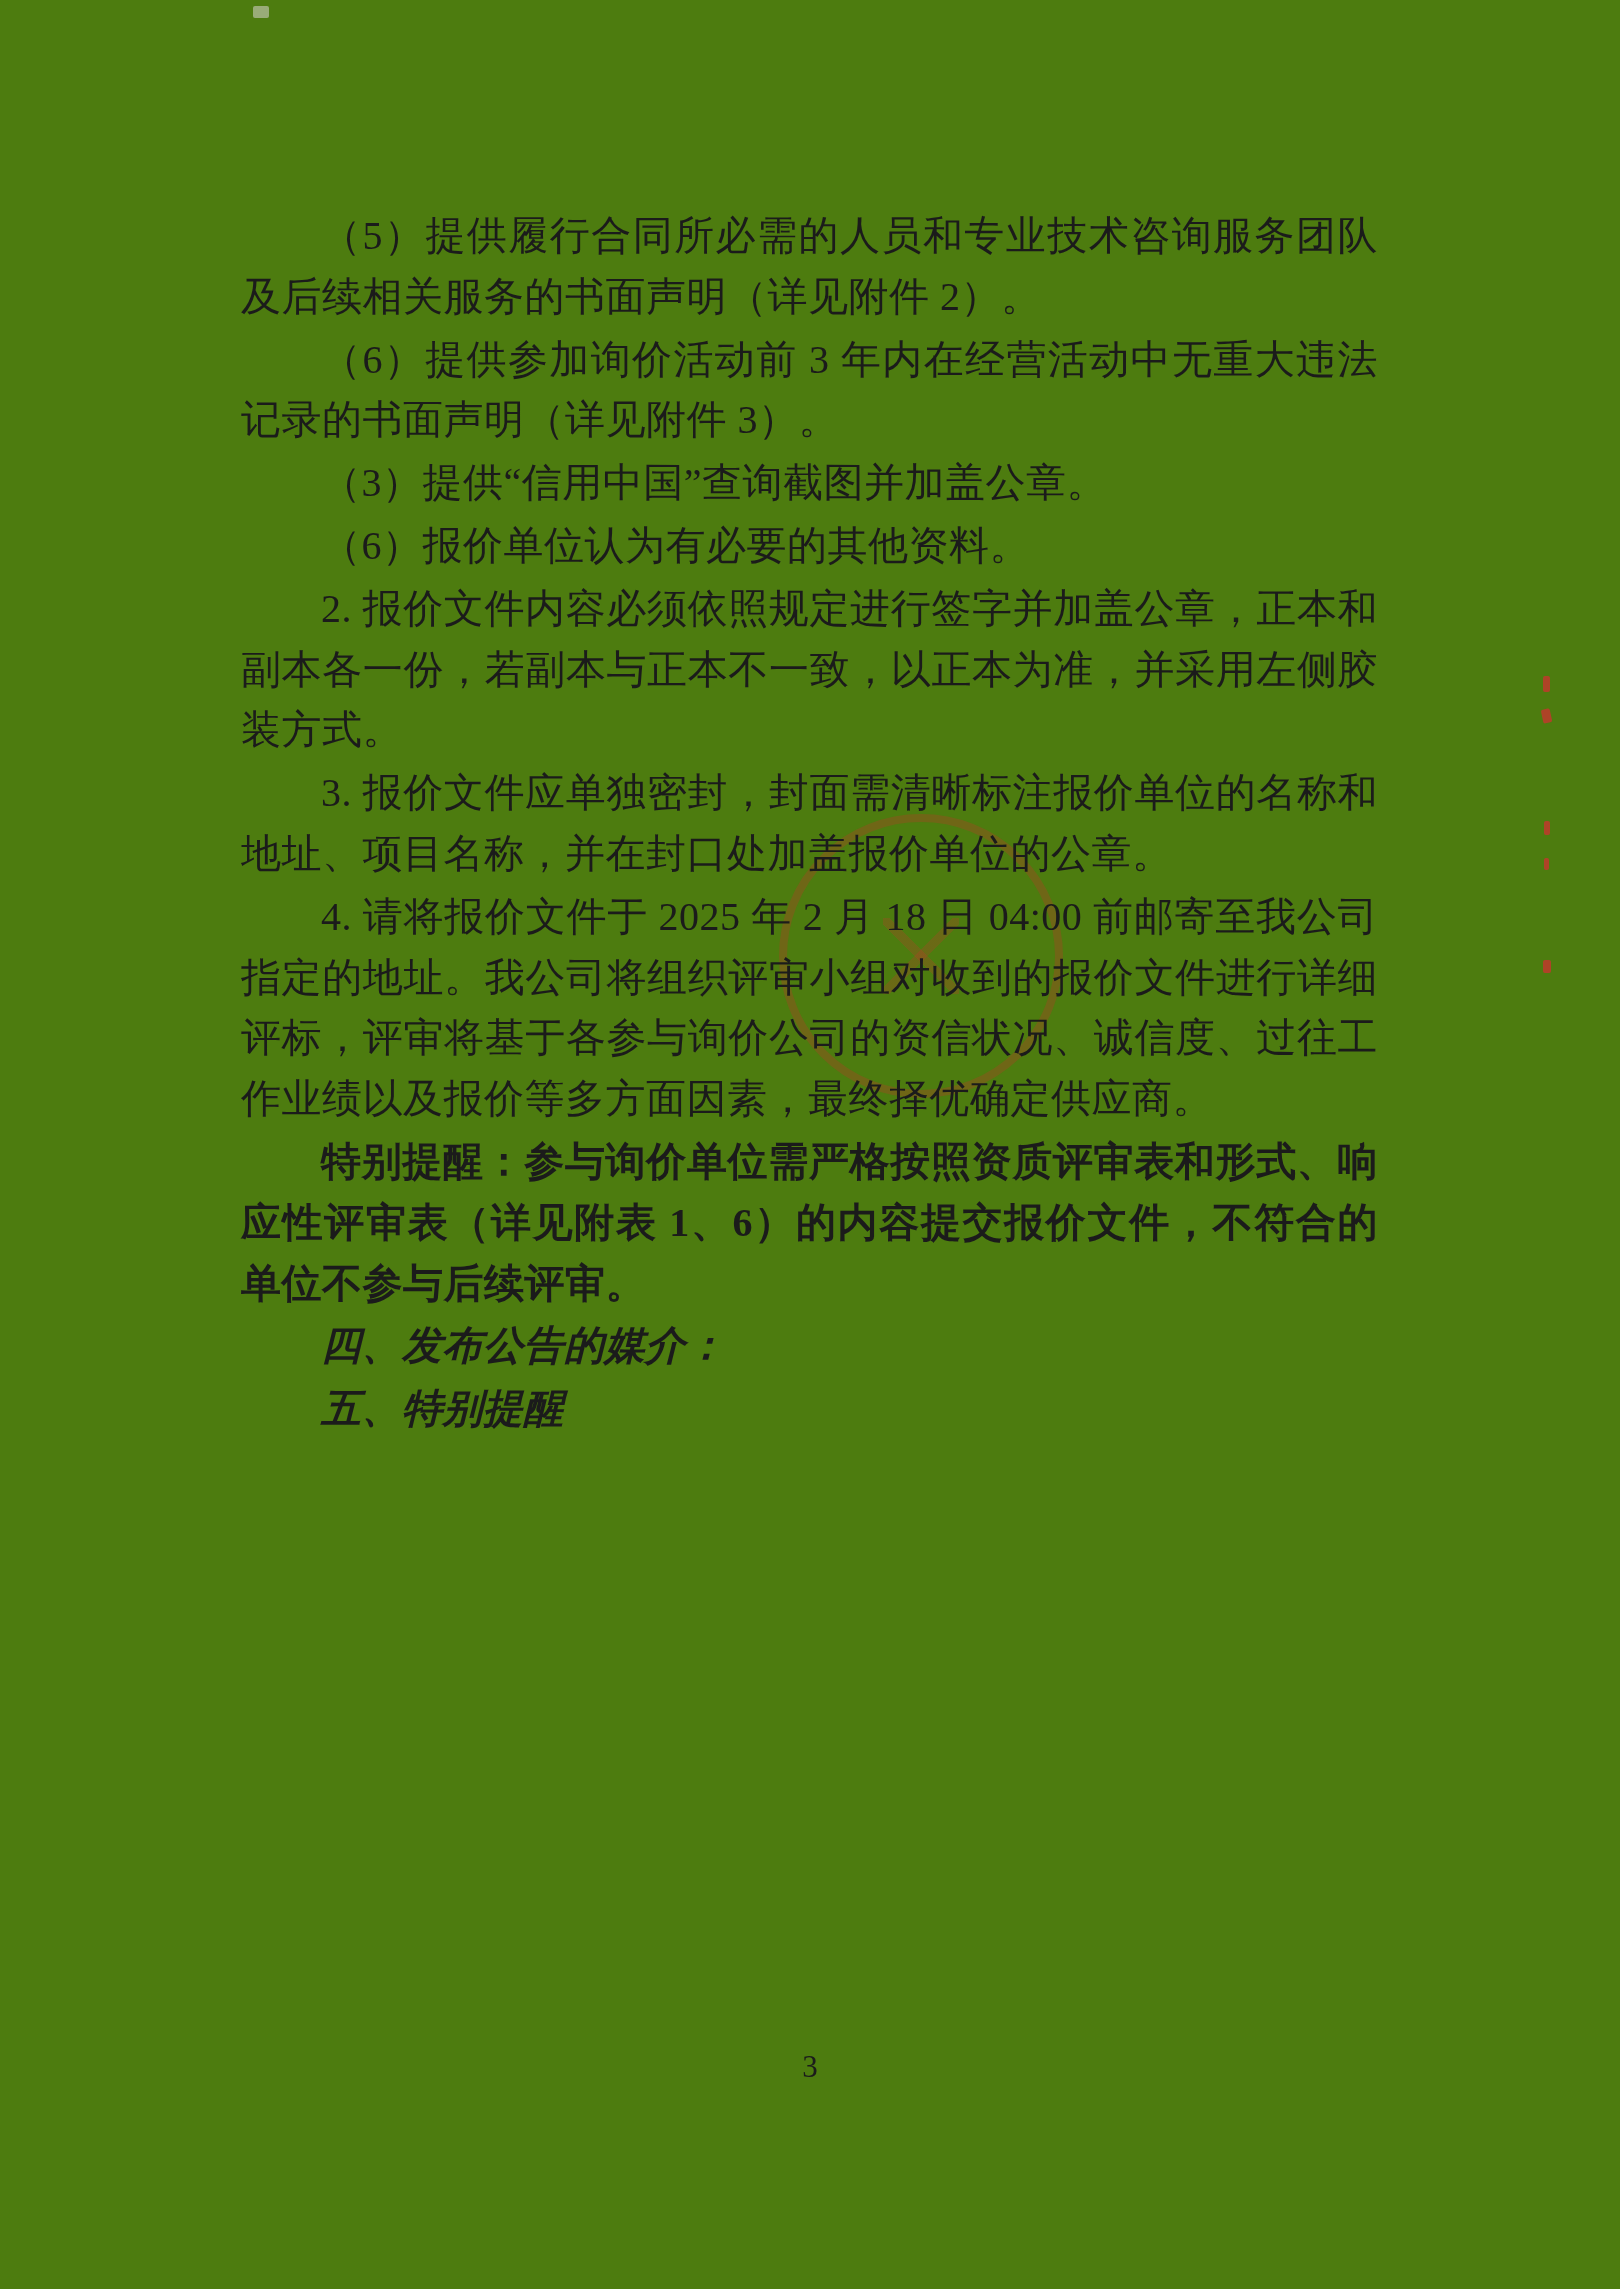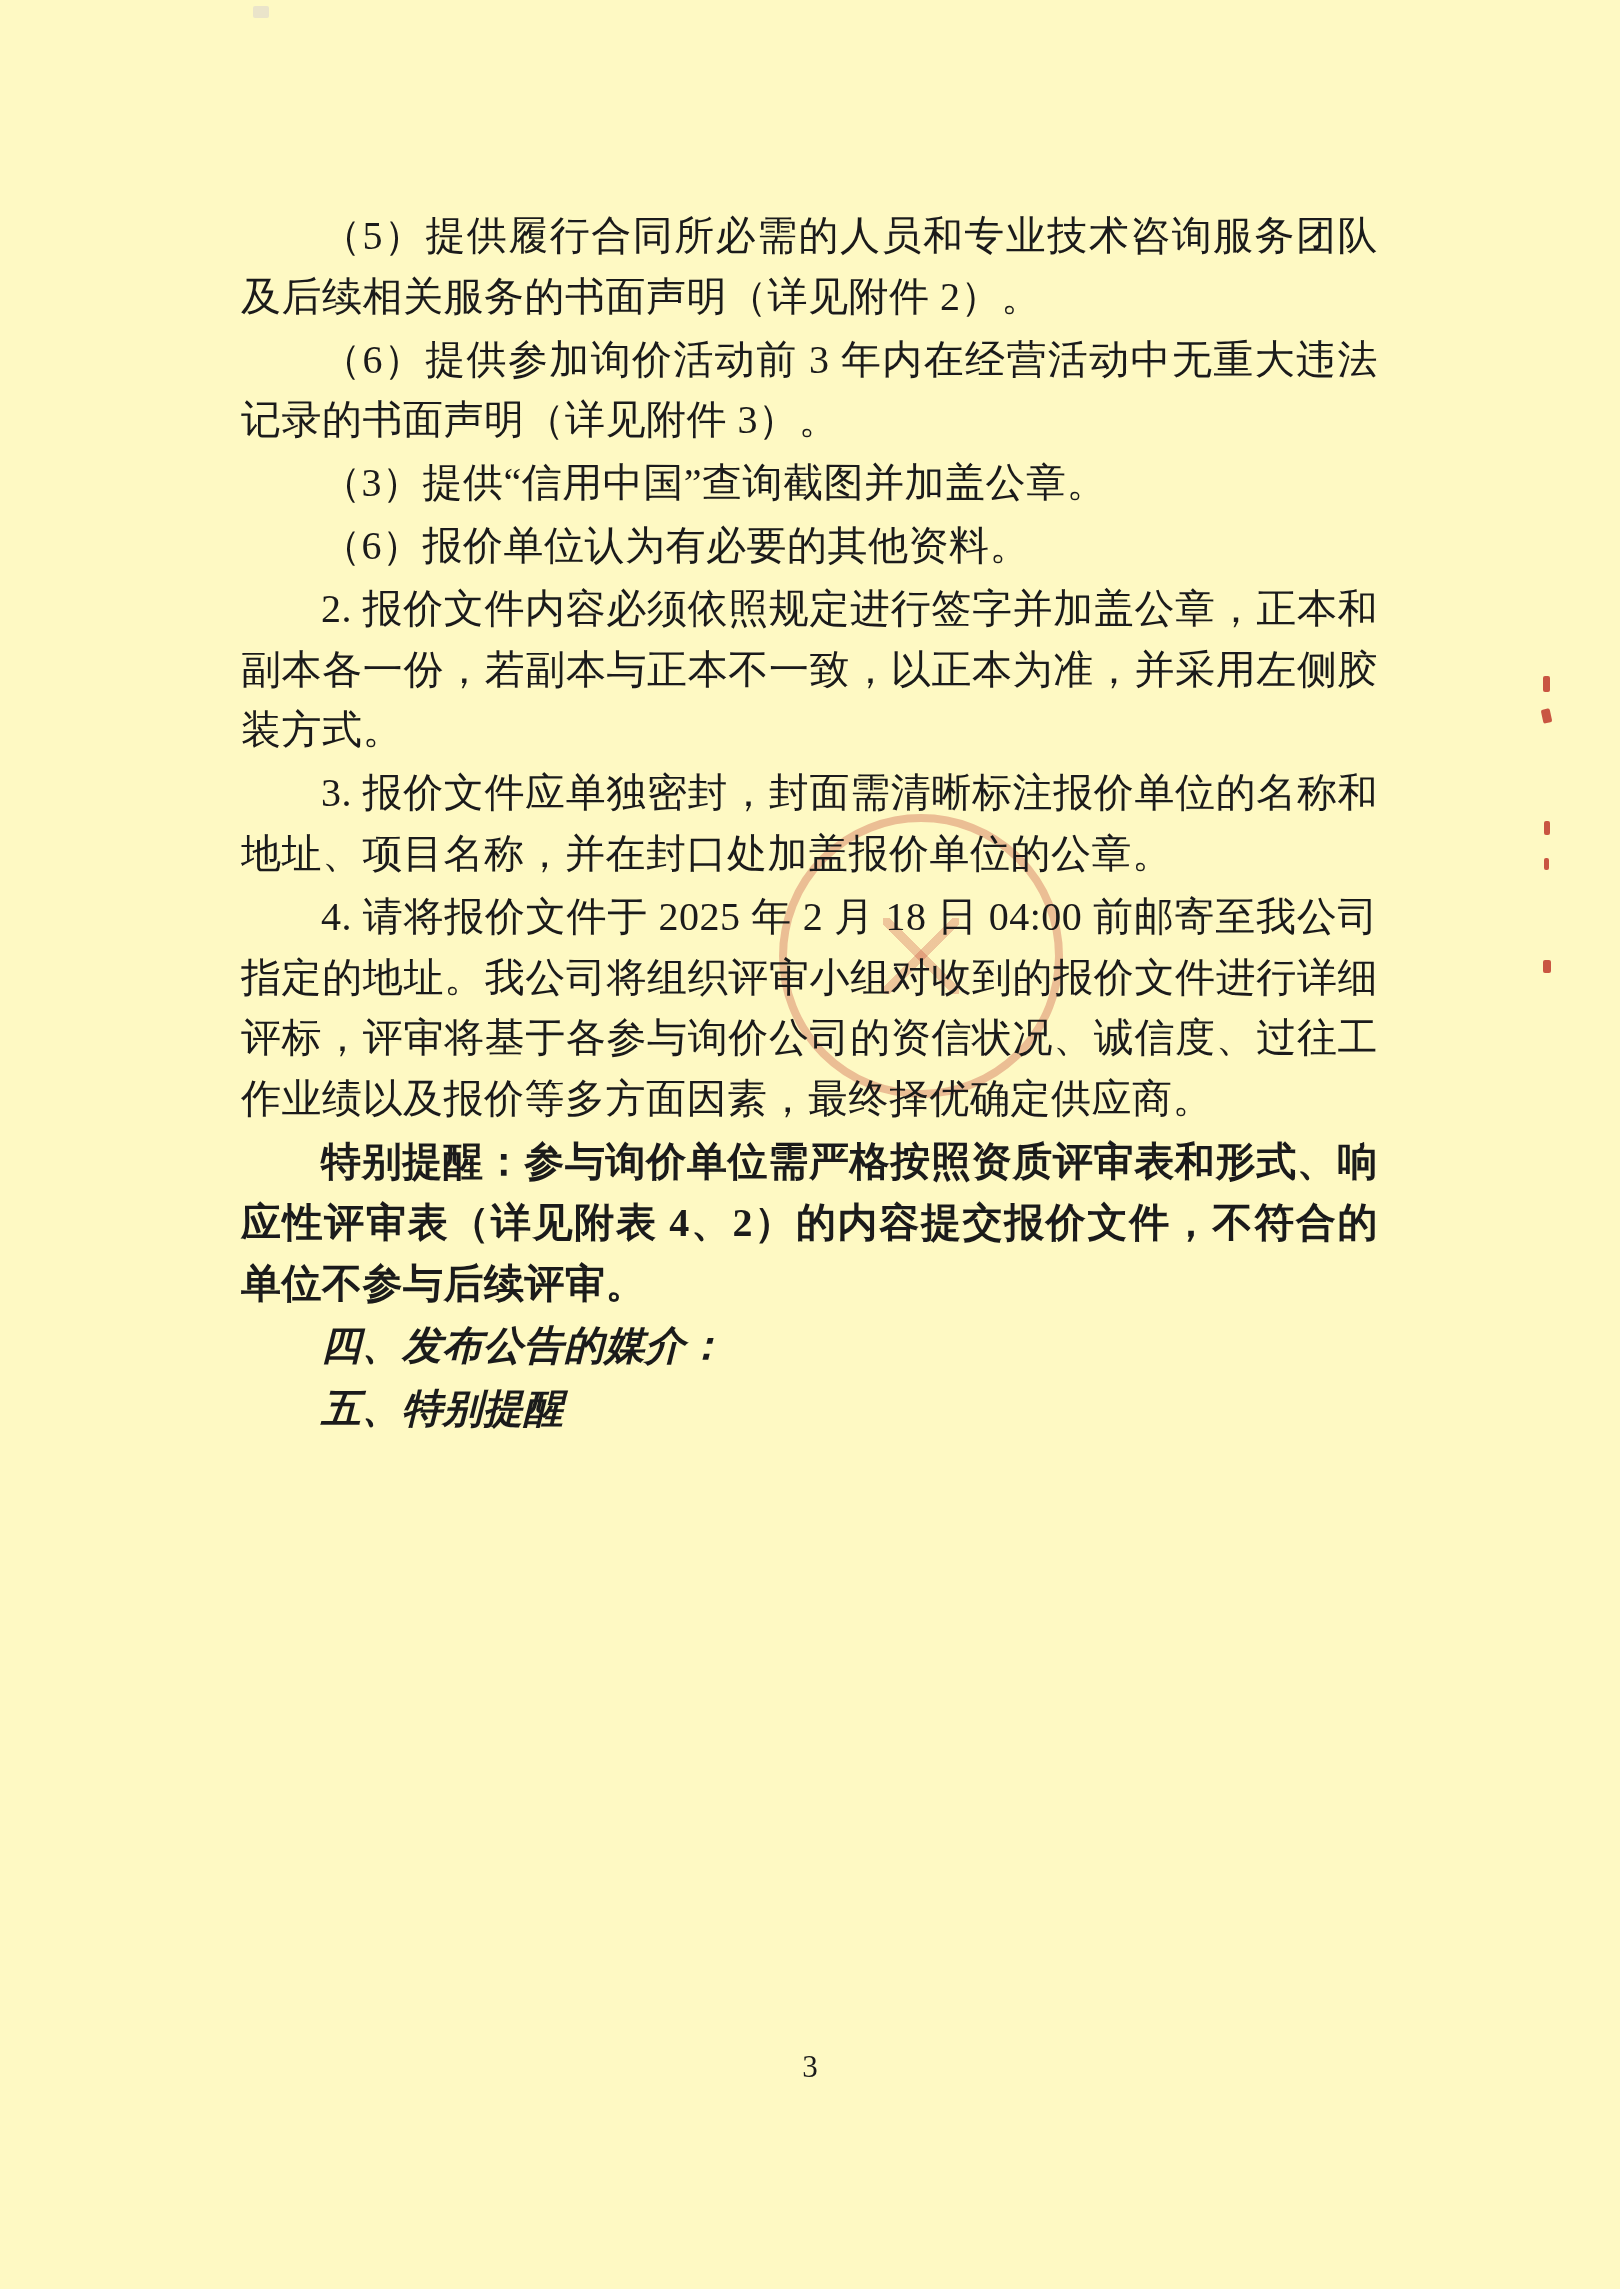--- a/index.html
+++ b/index.html
@@ -9,21 +9,21 @@
   }
   body {
     font-family: "Liberation Serif", "DejaVu Serif", serif;
     color: #1b1b1b;
   }
   .page {
     position: relative;
     width: 1620px;
     height: 2290px;
     margin: 0 auto;
-    background: #fef9c3;
+    background: #4d7c0f;
     overflow: hidden;
   }
   
   .scan-mark-top {
     position: absolute;
     left: 253px;
     top: 5.9px;
     width: 15.7px;
     height: 11.8px;
     background: #d9d4cf;
@@ -130,20 +130,20 @@
   <div class="seal"></div>
 
   <div class="content">
     <p class="indent">（5）提供履行合同所必需的人员和专业技术咨询服务团队及后续相关服务的书面声明（详见附件 2）。</p>
     <p class="indent">（6）提供参加询价活动前 3 年内在经营活动中无重大违法记录的书面声明（详见附件 3）。</p>
     <p class="indent">（3）提供“信用中国”查询截图并加盖公章。</p>
     <p class="indent">（6）报价单位认为有必要的其他资料。</p>
     <p class="indent">2. 报价文件内容必须依照规定进行签字并加盖公章，正本和副本各一份，若副本与正本不一致，以正本为准，并采用左侧胶装方式。</p>
     <p class="indent">3. 报价文件应单独密封，封面需清晰标注报价单位的名称和地址、项目名称，并在封口处加盖报价单位的公章。</p>
     <p class="indent">4. 请将报价文件于 2025 年 2 月 18 日 04:00 前邮寄至我公司指定的地址。我公司将组织评审小组对收到的报价文件进行详细评标，评审将基于各参与询价公司的资信状况、诚信度、过往工作业绩以及报价等多方面因素，最终择优确定供应商。</p>
-    <p class="indent bold">特别提醒：参与询价单位需严格按照资质评审表和形式、响应性评审表（详见附表 4、2）的内容提交报价文件，不符合的单位不参与后续评审。</p>
+    <p class="indent bold">特别提醒：参与询价单位需严格按照资质评审表和形式、响应性评审表（详见附表 1、6）的内容提交报价文件，不符合的单位不参与后续评审。</p>
     <p class="heading">四、发布公告的媒介：</p>
     <p class="heading">五、特别提醒</p>
   </div>
 
   <div class="page-number">3</div>
 </div>
 
 
 </body></html>

